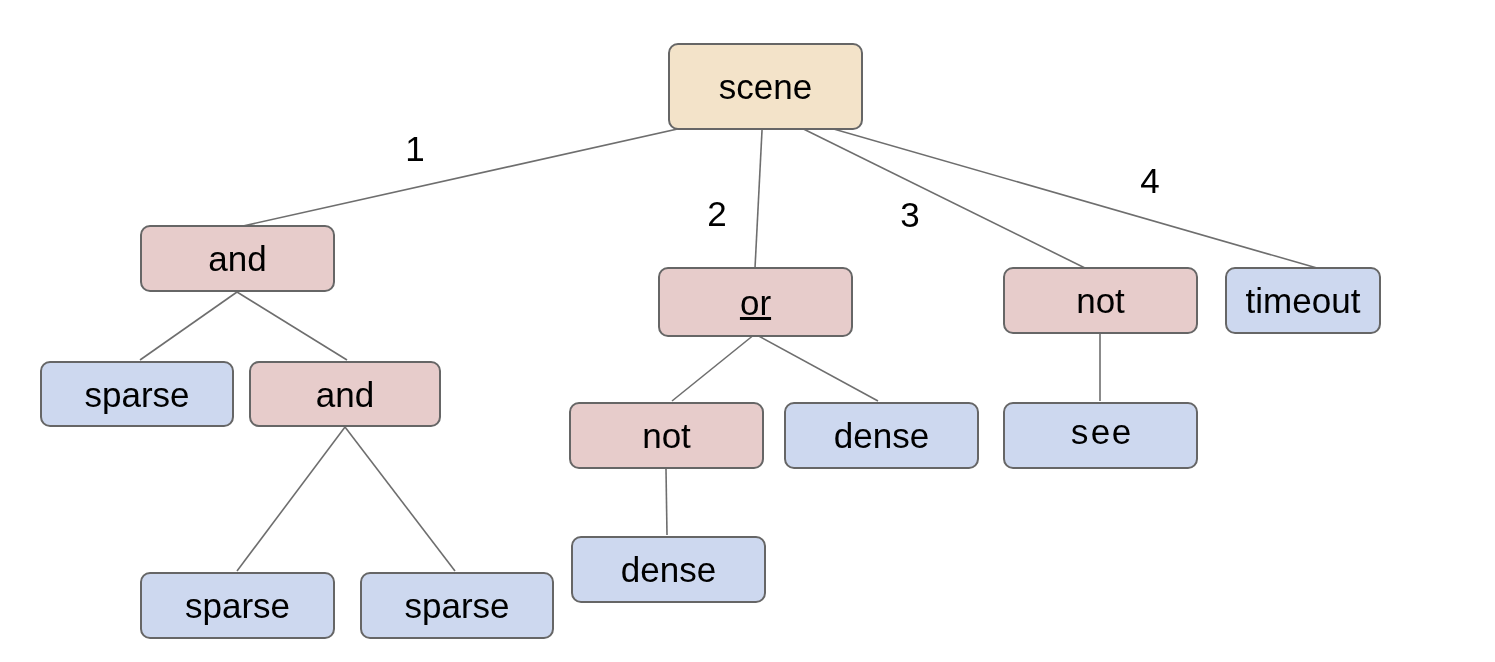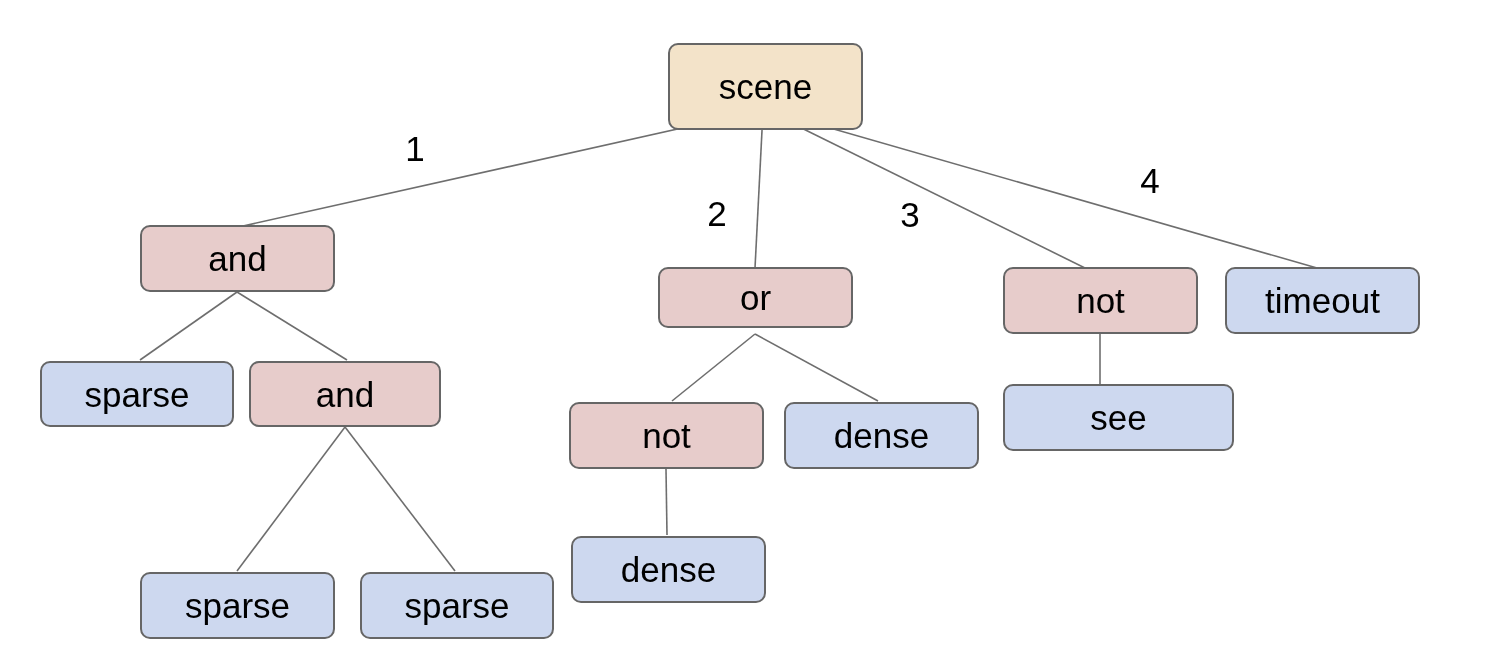--- a/index.html
+++ b/index.html
@@ -71,35 +71,35 @@
 
   <span class="edge-label" style="left:415px; top:148px;">1</span>
   <span class="edge-label" style="left:717px; top:213px;">2</span>
   <span class="edge-label" style="left:910px; top:214px;">3</span>
   <span class="edge-label" style="left:1150px; top:180px;">4</span>
 
   <div class="node root" style="left:668px; top:43px;  width:195px; height:87px;">scene</div>
 
   <div class="node op" style="left:140px; top:225px; width:195px; height:67px;">and</div>
 
-  <div class="node op" style="left:658px; top:267px; width:195px; height:61px;">or</div>
+  <div class="node op" style="left:658px; top:267px; width:195px; height:70px;text-decoration:underline;">or</div>
 
   <div class="node op" style="left:1003px; top:267px; width:195px; height:67px;">not</div>
 
-  <div class="node leaf" style="left:1225px; top:267px; width:195px; height:67px;text-align:center;">timeout</div>
+  <div class="node leaf" style="left:1225px; top:267px; width:156px; height:67px;text-align:center;">timeout</div>
 
   <div class="node leaf" style="left:40px;  top:361px; width:194px; height:66px;">sparse</div>
 
   <div class="node op" style="left:249px; top:361px; width:192px; height:66px;">and</div>
 
   <div class="node op" style="left:569px; top:402px; width:195px; height:67px;">not</div>
 
   <div class="node leaf" style="left:784px; top:402px; width:195px; height:67px;">dense</div>
 
-  <div class="node leaf" style="left:1003px; top:384px; width:231px; height:67px;">see</div>
+  <div class="node leaf" style="left:1003px; top:402px; width:195px; height:67px;font-family:Liberation Mono, monospace;">see</div>
 
   <div class="node leaf" style="left:571px; top:536px; width:195px; height:67px;">dense</div>
 
   <div class="node leaf" style="left:140px; top:572px; width:195px; height:67px;">sparse</div>
 
   <div class="node leaf" style="left:360px; top:572px; width:194px; height:67px;">sparse</div>
 
 </div>
 
 </body></html>

